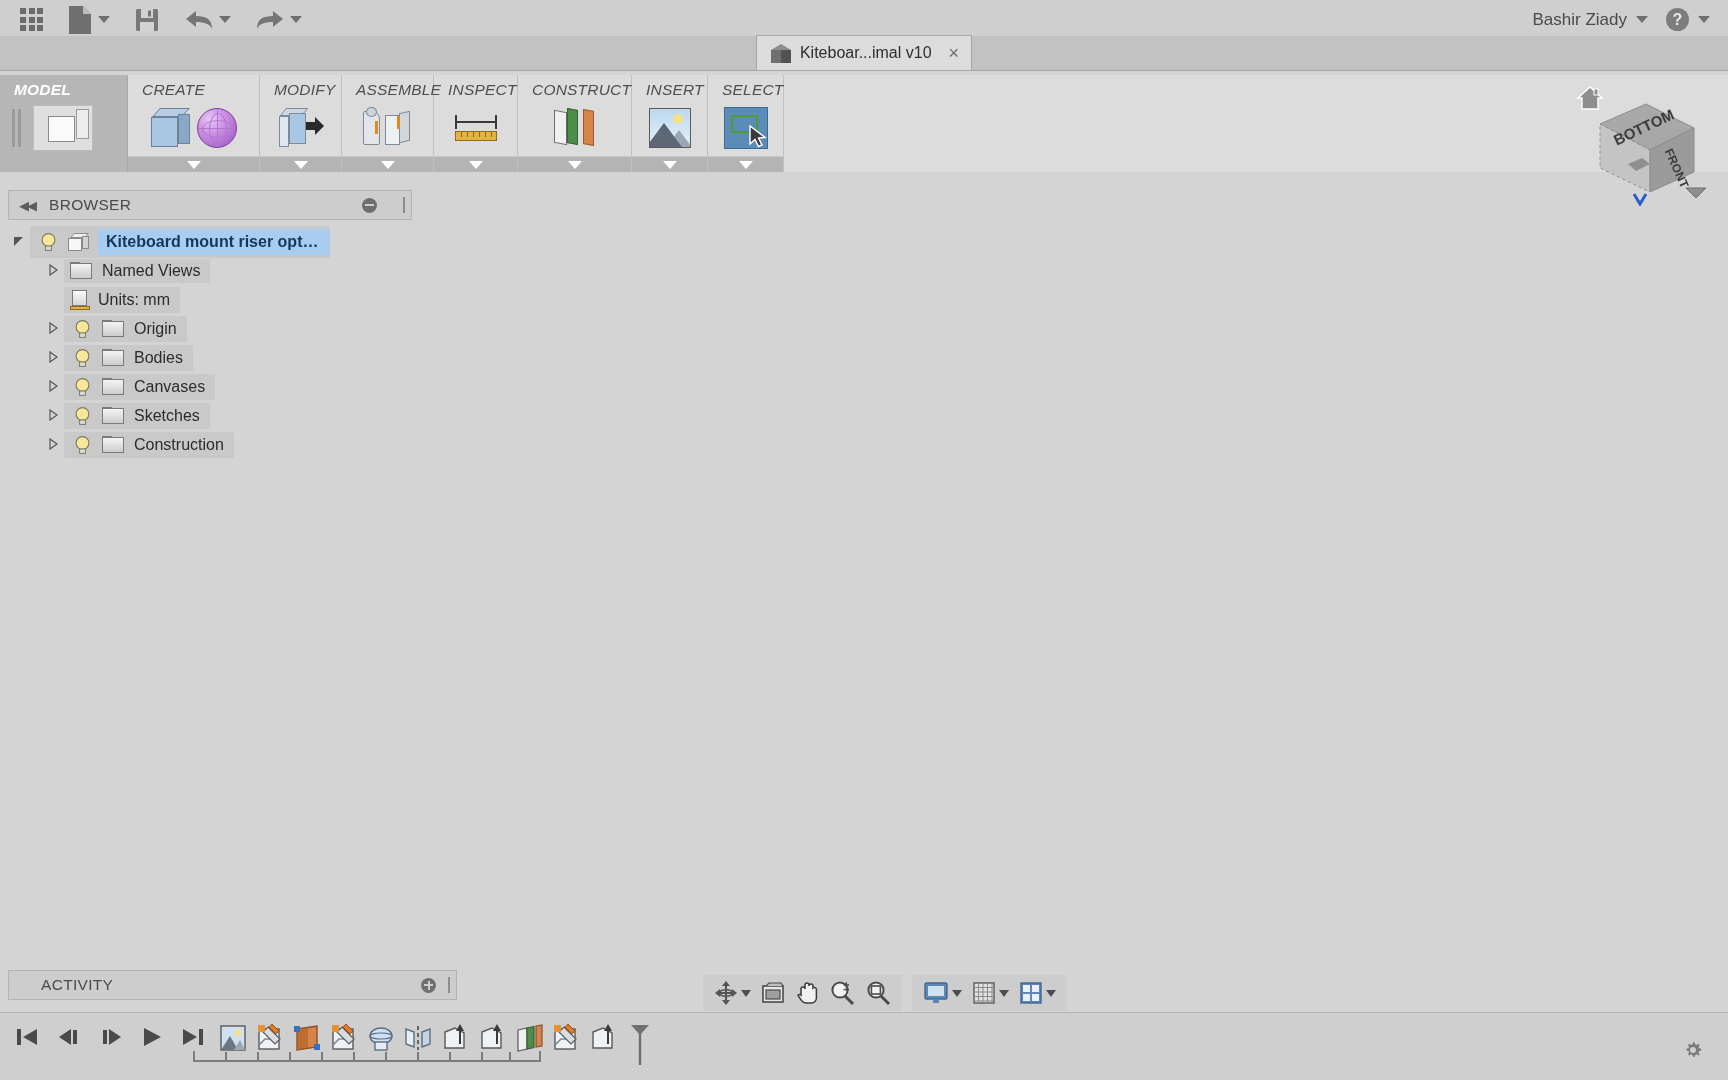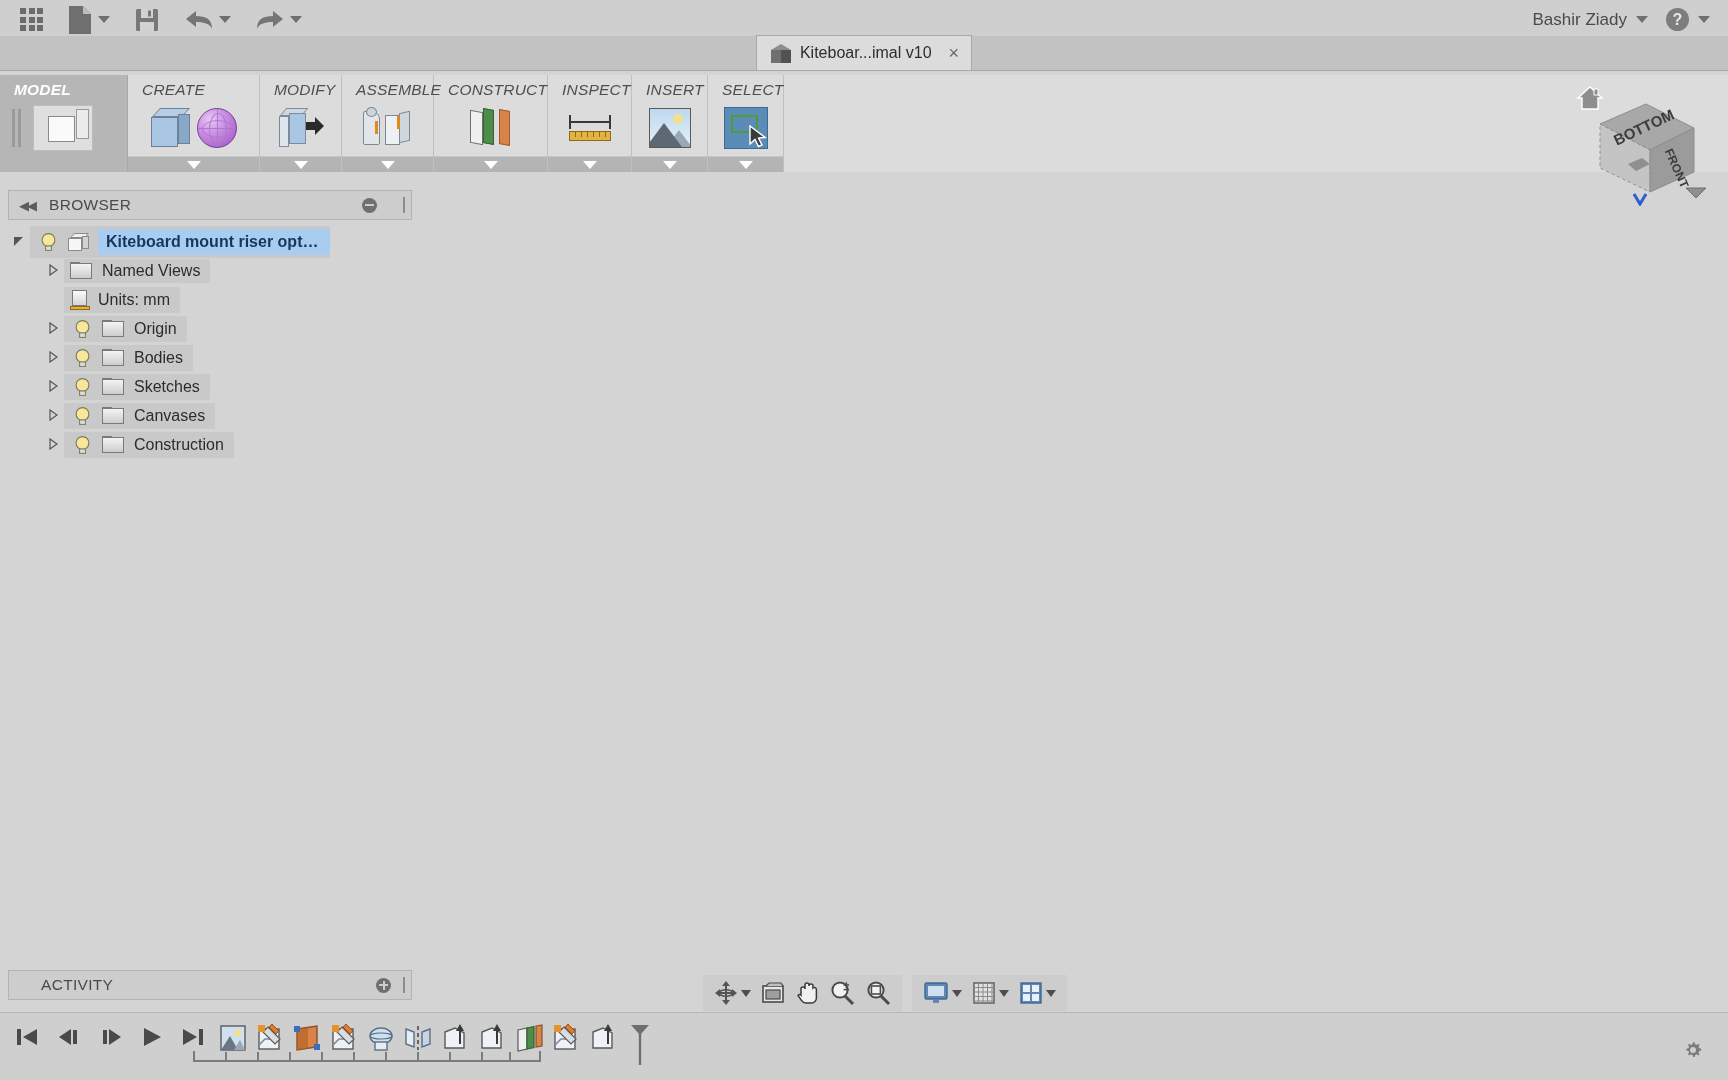--- a/index.html
+++ b/index.html
@@ -205,21 +205,21 @@
     background: #eceded;
     z-index: -1;
   }
   .grid-svg { position:absolute; left:0; top:0; }
 
   
   .viewcube-area { position:absolute; right: 18px; top: 76px; width: 150px; height: 130px;}
 
   
   .activity {
-    position:absolute; left: 8px; top: 970px; width: 404px; height: 30px;
+    position:absolute; left: 8px; top: 970px; width: 449px; height: 30px;
     background: #cdcdcd; border: 1px solid #b3b3b3;
     display:flex; align-items:center; padding-left:32px;
     font-size: 15.5px; color:#4a4a4a; letter-spacing:.3px;
   }
   .plus-dot{margin-left:auto;margin-right:12px;width:15px;height:15px;border-radius:50%;background:#6f6f6f;position:relative;}
   .plus-dot i{position:absolute;background:#cdcdcd;}
   .plus-dot i:nth-child(1){left:3px;top:6.5px;width:9px;height:2px;}
   .plus-dot i:nth-child(2){left:6.5px;top:3px;width:2px;height:9px;}
 
   
@@ -559,34 +559,20 @@
               <i class="o1"></i>
               <i class="o2"></i>
             </span>
         </div>
         <div class="panel-drop">
             <span class="tri-dn"></span>
           </div>
       </div>
 
 
-      <div class="panel" style="width:114px">
-        <div class="panel-title">CONSTRUCT</div>
-        <div class="panel-body" style="justify-content:center">
-          <span class="cst">
-              <i class="a"></i>
-              <i class="b"></i>
-              <i class="c"></i>
-            </span>
-        </div>
-        <div class="panel-drop">
-            <span class="tri-dn"></span>
-          </div>
-      </div>
-
       <div class="panel" style="width:84px">
         <div class="panel-title">INSPECT</div>
         <div class="panel-body" style="justify-content:center">
           <span class="msr">
             <i class="ln"></i>
               <i class="e1"></i>
               <i class="e2"></i>
             <i class="rl">
                 <i style="left:5px"></i>
                 <i style="left:11px"></i>
@@ -595,20 +581,34 @@
                 <i style="left:29px"></i>
                 <i style="left:35px"></i>
               </i>
           </span>
         </div>
         <div class="panel-drop">
             <span class="tri-dn"></span>
           </div>
       </div>
 
+      <div class="panel" style="width:114px">
+        <div class="panel-title">CONSTRUCT</div>
+        <div class="panel-body" style="justify-content:center">
+          <span class="cst">
+              <i class="a"></i>
+              <i class="b"></i>
+              <i class="c"></i>
+            </span>
+        </div>
+        <div class="panel-drop">
+            <span class="tri-dn"></span>
+          </div>
+      </div>
+
       <div class="panel" style="width:76px">
         <div class="panel-title">INSERT</div>
         <div class="panel-body" style="justify-content:center">
           <span class="pic">
               <i class="sun"></i>
               <i class="m2"></i>
               <i class="m1"></i>
             </span>
         </div>
         <div class="panel-drop">
@@ -745,42 +745,42 @@
           <span class="bulb">
             <svg width="17" height="20" viewBox="0 0 17 20">
                 <circle cx="8.5" cy="8" r="6.4" fill="#f8e79a" stroke="#7a7a5a" stroke-width="1.1"></circle>
                 <rect x="5.6" y="14" width="5.8" height="4.4" fill="#dcdcdc" stroke="#7a7a5a" stroke-width="1"></rect>
               </svg>
           </span>
           <span class="folder">
               <i class="tp"></i>
               <i class="bk"></i>
             </span>
-          <span class="node-label">Sketches</span>
+          <span class="node-label">Canvases</span>
         </span>
       </div>
 
       <div class="trow" style="padding-left:34px">
         <span class="twist">
           <svg width="10" height="12" viewBox="0 0 10 12">
               <path d="M2 1 L9 6 L2 11 Z" fill="none" stroke="#555" stroke-width="1.2"></path>
             </svg>
         </span>
         <span class="chip">
           <span class="bulb">
             <svg width="17" height="20" viewBox="0 0 17 20">
                 <circle cx="8.5" cy="8" r="6.4" fill="#f8e79a" stroke="#7a7a5a" stroke-width="1.1"></circle>
                 <rect x="5.6" y="14" width="5.8" height="4.4" fill="#dcdcdc" stroke="#7a7a5a" stroke-width="1"></rect>
               </svg>
           </span>
           <span class="folder">
               <i class="tp"></i>
               <i class="bk"></i>
             </span>
-          <span class="node-label">Canvases</span>
+          <span class="node-label">Sketches</span>
         </span>
       </div>
 
       <div class="trow" style="padding-left:34px">
         <span class="twist">
           <svg width="10" height="12" viewBox="0 0 10 12">
               <path d="M2 1 L9 6 L2 11 Z" fill="none" stroke="#555" stroke-width="1.2"></path>
             </svg>
         </span>
         <span class="chip">

